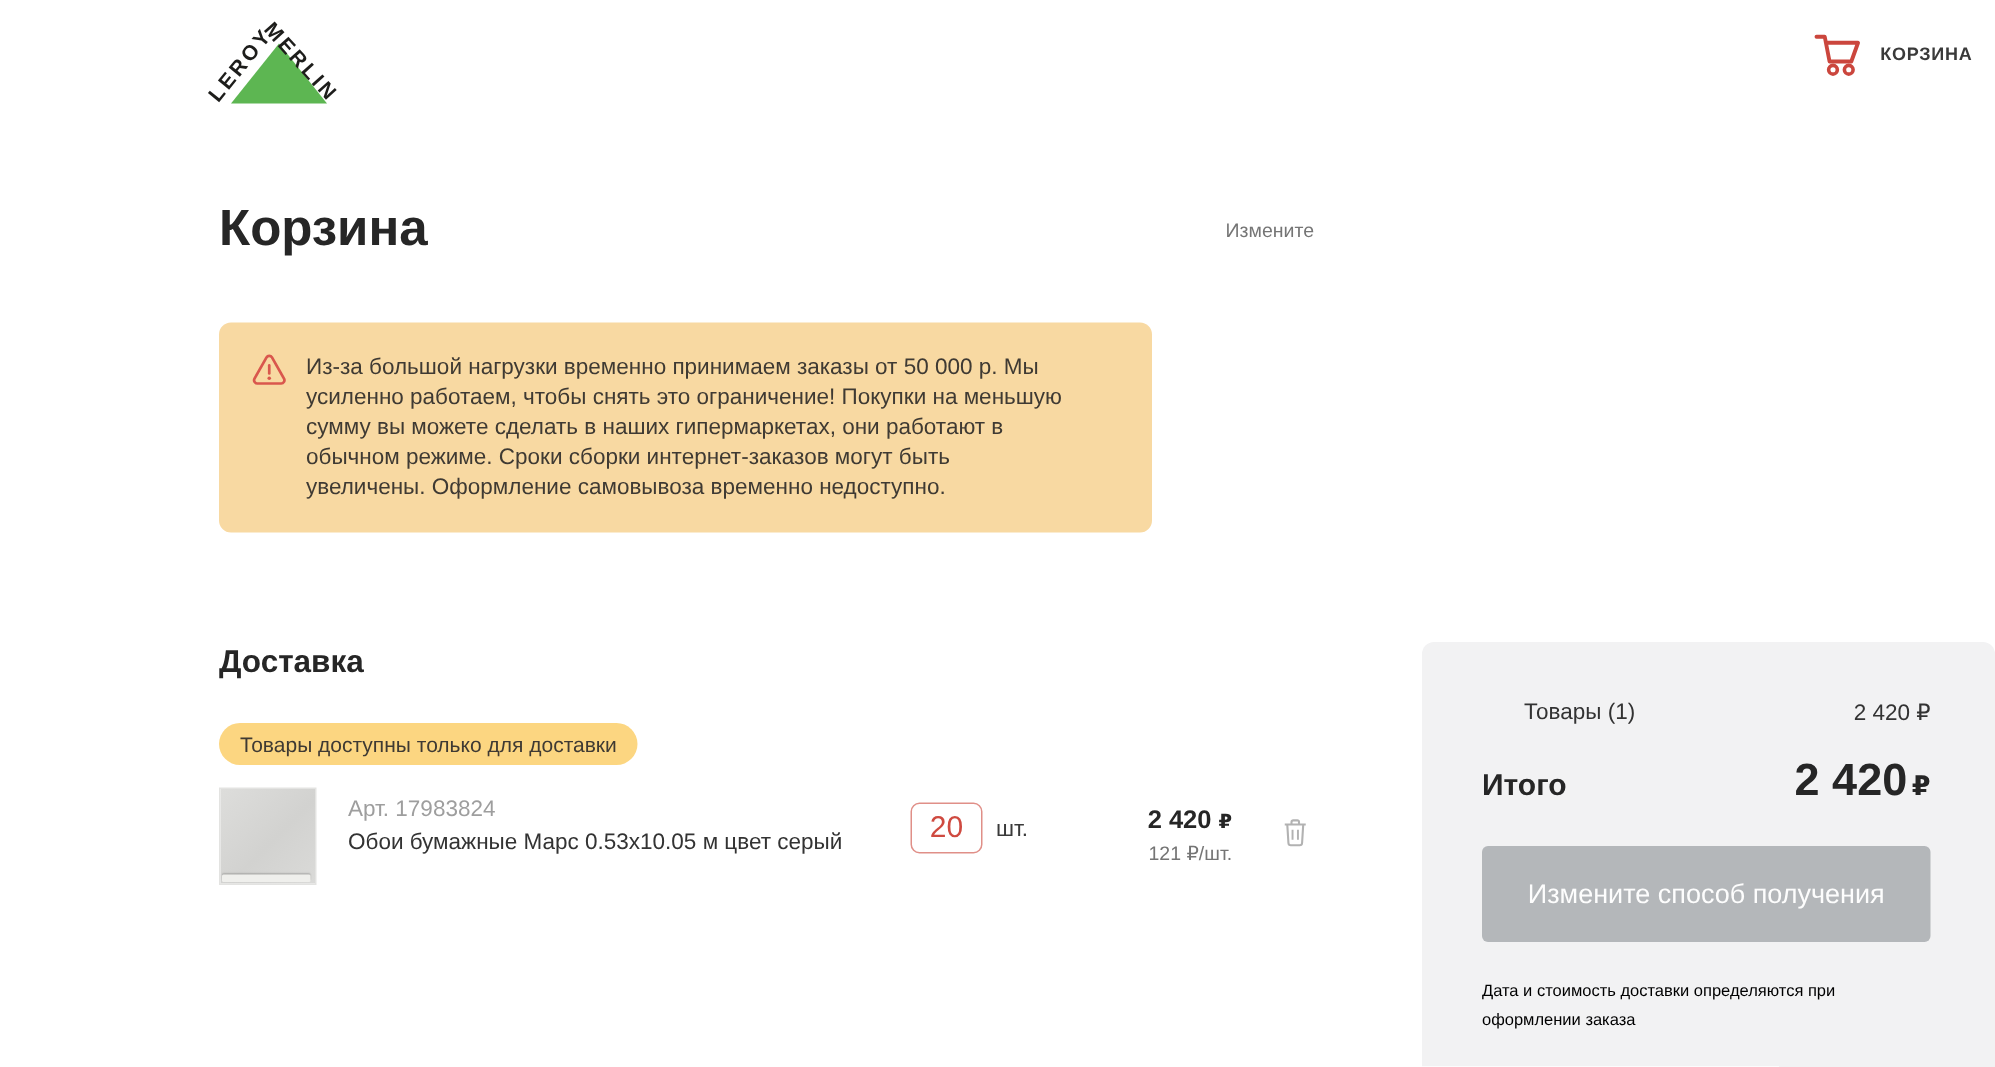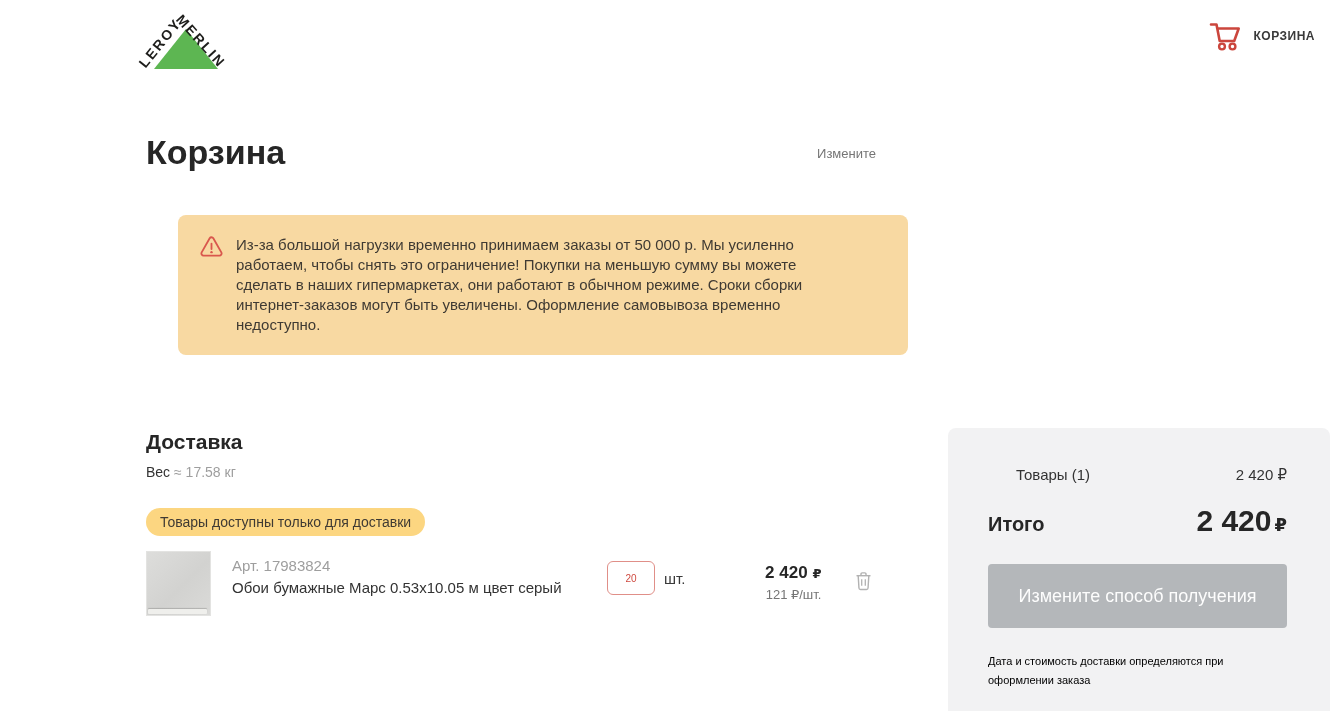--- a/index.html
+++ b/index.html
@@ -31,24 +31,24 @@
   .header-cart { position: absolute; right: 15px; top: 20px; display: flex; align-items: center; gap: 10px; }
   .header-cart .label { font-size: 12px; font-weight: 700; color: #3a3a3a; letter-spacing: .5px; }
 
   
   .main { position: absolute; left: 146px; top: 130px; width: 730px; }
   .title-row { display: flex; justify-content: space-between; align-items: flex-start; }
   .page-title { font-size: 34px; line-height: 44px; font-weight: 700; color: #262626; }
   .clear-link { font-size: 13px; color: #757575; margin-top: 16px; }
 
   .warning-banner {
-    margin-top: 41px; width: 730px;
+    margin-top: 41px; width: 622px;
     background: #f8d9a2; border-radius: 8px;
     padding: 20px 52px 20px 22px;
-    display: flex; gap: 13px; margin-left: 32px;
+    display: flex; gap: 13px;
   }
   .warning-banner .icon { flex: 0 0 auto; margin-top: 1px; }
   .warning-banner .text { font-size: 15px; line-height: 20px; color: #3f3a33; }
 
   .delivery-title { margin-top: 75px; font-size: 21px; font-weight: 700; color: #262626; }
   .weight-line { margin-top: 10px; font-size: 14px; color: #333; }
   .weight-line .value { color: #9e9e9e; }
 
   .delivery-badge {
     display: inline-block; margin-top: 28px;
@@ -67,21 +67,21 @@
     content: ""; position: absolute; left: 1px; right: 3px; bottom: 1px; height: 5px;
     background: #efefec; box-shadow: 0 -1px 1px rgba(0,0,0,.18); border-radius: 1px;
   }
   .product-info { margin-left: 21px; width: 375px; padding-top: 6px; }
   .product-sku { font-size: 15px; color: #9e9e9e; }
   .product-name { margin-top: 5px; font-size: 15px; color: #333; }
 
   .qty-wrap { display: flex; align-items: center; margin-top: 10px; }
   .qty-input {
     width: 48px; height: 34px; border: 1px solid #e08f88; border-radius: 6px;
-    color: #cf4a40; font-size: 10px; text-align: center; outline: none;
+    color: #cf4a40; font-size: 20px; text-align: center; outline: none;
     font-family: inherit; background: #fff;
   }
   .qty-unit { margin-left: 9px; font-size: 15px; color: #3a3a3a; }
 
   .price-col { margin-left: 46px; width: 90px; text-align: right; padding-top: 12px; }
   .price-main { font-size: 17px; font-weight: 700; color: #262626; white-space: nowrap; }
   .price-main .cur { font-size: 13px; }
   .price-unit { margin-top: 4px; font-size: 13px; color: #757575; white-space: nowrap; }
 
   .trash-btn { margin-left: 34px; margin-top: 20px; background: none; border: none; cursor: pointer; padding: 0; }
@@ -137,24 +137,20 @@
         <path d="M10.1 2.4 L1.7 17.2 a2.3 2.3 0 0 0 2 3.4 h16.6 a2.3 2.3 0 0 0 2 -3.4 L13.9 2.4 a2.2 2.2 0 0 0 -3.8 0 Z" fill="none" stroke="#d9574d" stroke-width="1.9" stroke-linejoin="round"></path>
         <line x1="12" y1="8" x2="12" y2="13.6" stroke="#d9574d" stroke-width="1.9" stroke-linecap="round"></line>
         <circle cx="12" cy="16.9" r="1.25" fill="#d9574d"></circle>
       </svg>
     </span>
     <div class="text">Из-за большой нагрузки временно принимаем заказы от 50 000 р. Мы усиленно работаем, чтобы снять это ограничение! Покупки на меньшую сумму вы можете сделать в наших гипермаркетах, они работают в обычном режиме. Сроки сборки интернет-заказов могут быть увеличены. Оформление самовывоза временно недоступно.</div>
   </div>
 
   <h2 class="delivery-title">Доставка</h2>
 
-  <div class="weight-line">
-    <span>Вес</span>
-    <span class="value">≈ 17.58 кг</span>
-  </div>
 
   <span class="delivery-badge">Товары доступны только для доставки</span>
 
   
   <div class="product-row">
     <div class="thumb"></div>
 
     <div class="product-info">
       <div class="product-sku">Арт. 17983824</div>
       <a class="product-name" style="display:block">Обои бумажные Марс 0.53x10.05 м цвет серый</a>

